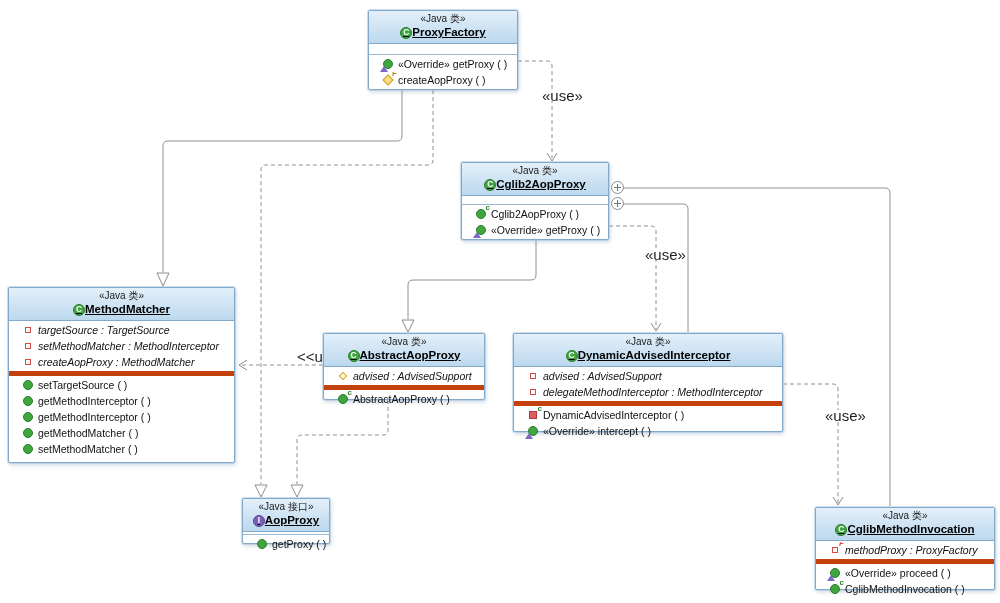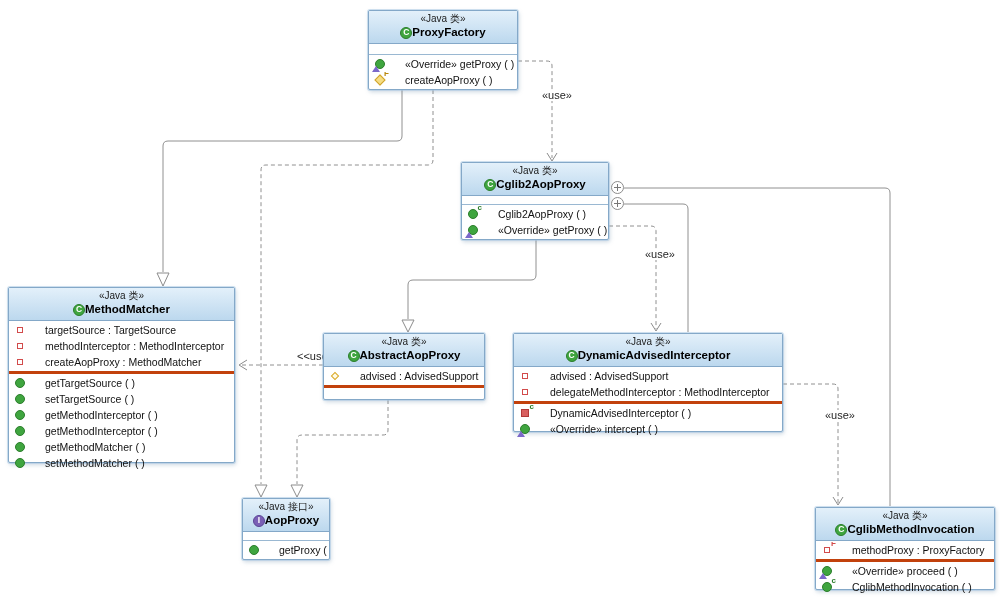--- a/index.html
+++ b/index.html
@@ -3,54 +3,54 @@
 <meta charset="utf-8">
 <style>
   html,body{margin:0;padding:0;}
   body{
     width:1000px;height:603px;position:relative;background:#ffffff;
     font-family:"Liberation Sans","DejaVu Sans",sans-serif;
     overflow:hidden;
   }
   #edges{position:absolute;left:0;top:0;z-index:1;}
   .edge-label{
-    position:absolute;z-index:2;font-size:11px;color:#1f1f1f;
+    position:absolute;z-index:2;font-size:15px;color:#1f1f1f;
     background:#ffffff;padding:0 1px;line-height:11px;white-space:nowrap;
   }
   .class-box{
     position:absolute;z-index:3;background:#ffffff;
     border:1px solid #84a8c8;border-radius:2px;
     box-shadow:0 0 0 1px rgba(170,200,228,.55), 1px 2px 4px rgba(110,140,170,.35);
     display:flex;flex-direction:column;box-sizing:border-box;
   }
   .class-header{
     background:linear-gradient(#e3f0fa,#bcd8ee);
     border-bottom:1px solid #84a8c8;
     text-align:center;padding:2px 4px 3px;flex:none;
   }
   .stereotype{font-size:10px;line-height:12px;color:#1a1a1a;}
   .class-name-row{
     display:flex;align-items:center;justify-content:center;gap:0;
-    font-size:11.5px;font-weight:bold;color:#000;line-height:15px;white-space:nowrap;
+    font-size:11.5px;font-weight:bold;color:#000;line-height:15px;white-space:nowrap;text-decoration:underline;
   }
   .type-icon{
     width:12px;height:12px;border-radius:50%;flex:none;
     display:inline-flex;align-items:center;justify-content:center;
     font-size:8.5px;font-weight:bold;color:#fff;line-height:1;
   }
   .type-icon[data-kind="class"]{background:#3fa53f;border:1px solid #2c7e2c;box-sizing:border-box;}
   .type-icon[data-kind="class"]::before{content:"C";}
   .type-icon[data-kind="interface"]{background:#7a5fb5;border:1px solid #5a4596;box-sizing:border-box;}
   .type-icon[data-kind="interface"]::before{content:"I";}
   .section{padding:1px 0;}
-  .section.fields{border-bottom:3px solid #c2410c;}
+  .section.fields{border-bottom:5px solid #c2410c;font-style:italic;}
   .section.empty{height:9px;border-bottom:1px solid #9ab8d2;}
   .member-row{
-    display:flex;align-items:center;gap:19px;height:16px;padding:0 5px;
-    font-size:10.5px;color:#111;white-space:nowrap;overflow:hidden;
+    display:flex;align-items:center;gap:4px;height:16px;padding:0 5px;
+    font-size:10.5px;color:#111;white-space:nowrap;overflow:hidden;margin-left:8px;
   }
   .m-icon{width:12px;height:12px;position:relative;flex:none;}
   .m-icon::before{content:"";position:absolute;box-sizing:border-box;}
   .m-icon::after{position:absolute;font-weight:bold;line-height:1;}
   .m-icon[data-icon="method-public"]::before{
     inset:1px;border-radius:50%;background:#3fa53f;border:1px solid #2c7e2c;}
   .m-icon[data-icon="method-override"]::before{
     inset:1px;border-radius:50%;background:#3fa53f;border:1px solid #2c7e2c;}
   .m-icon[data-icon="method-override"]::after{
     content:"";left:-2px;bottom:-2px;width:0;height:0;
@@ -183,32 +183,28 @@
       <span>MethodMatcher</span>
     </div>
   </div>
   <div class="section fields">
     <div class="member-row">
       <span class="m-icon" data-icon="field-private"></span>
       <span class="m-label">targetSource : TargetSource</span>
     </div>
     <div class="member-row">
       <span class="m-icon" data-icon="field-private"></span>
-      <span class="m-label">methodInterceptor : MethodInterceptor</span>
+      <span class="m-label">setMethodMatcher : MethodInterceptor</span>
     </div>
     <div class="member-row">
       <span class="m-icon" data-icon="field-private"></span>
       <span class="m-label">createAopProxy : MethodMatcher</span>
     </div>
   </div>
   <div class="section methods">
-    <div class="member-row">
-      <span class="m-icon" data-icon="method-public"></span>
-      <span class="m-label">getTargetSource ( )</span>
-    </div>
     <div class="member-row">
       <span class="m-icon" data-icon="method-public"></span>
       <span class="m-label">setTargetSource ( )</span>
     </div>
     <div class="member-row">
       <span class="m-icon" data-icon="method-public"></span>
       <span class="m-label">getMethodInterceptor ( )</span>
     </div>
     <div class="member-row">
       <span class="m-icon" data-icon="method-public"></span>
@@ -232,20 +228,26 @@
       <span class="type-icon" data-kind="class"></span>
       <span>AbstractAopProxy</span>
     </div>
   </div>
   <div class="section fields">
     <div class="member-row">
       <span class="m-icon" data-icon="field-protected"></span>
       <span class="m-label">advised : AdvisedSupport</span>
     </div>
   </div>
+  <div class="section methods">
+    <div class="member-row">
+      <span class="m-icon" data-icon="method-constructor"></span>
+      <span class="m-label">AbstractAopProxy ( )</span>
+    </div>
+  </div>
 </div>
 
 <div class="class-box" style="left:513px;top:333px;width:270px;height:99px">
   <div class="class-header">
     <div class="stereotype">«Java 类»</div>
     <div class="class-name-row">
       <span class="type-icon" data-kind="class"></span>
       <span>DynamicAdvisedInterceptor</span>
     </div>
   </div>
@@ -264,21 +266,21 @@
       <span class="m-icon" data-icon="constructor-private"></span>
       <span class="m-label">DynamicAdvisedInterceptor ( )</span>
     </div>
     <div class="member-row">
       <span class="m-icon" data-icon="method-override"></span>
       <span class="m-label">«Override» intercept ( )</span>
     </div>
   </div>
 </div>
 
-<div class="class-box" style="left:242px;top:498px;width:88px;height:62px">
+<div class="class-box" style="left:242px;top:498px;width:88px;height:46px">
   <div class="class-header">
     <div class="stereotype">«Java 接口»</div>
     <div class="class-name-row">
       <span class="type-icon" data-kind="interface"></span>
       <span>AopProxy</span>
     </div>
   </div>
   <div class="section empty"></div>
   <div class="section methods">
     <div class="member-row">

